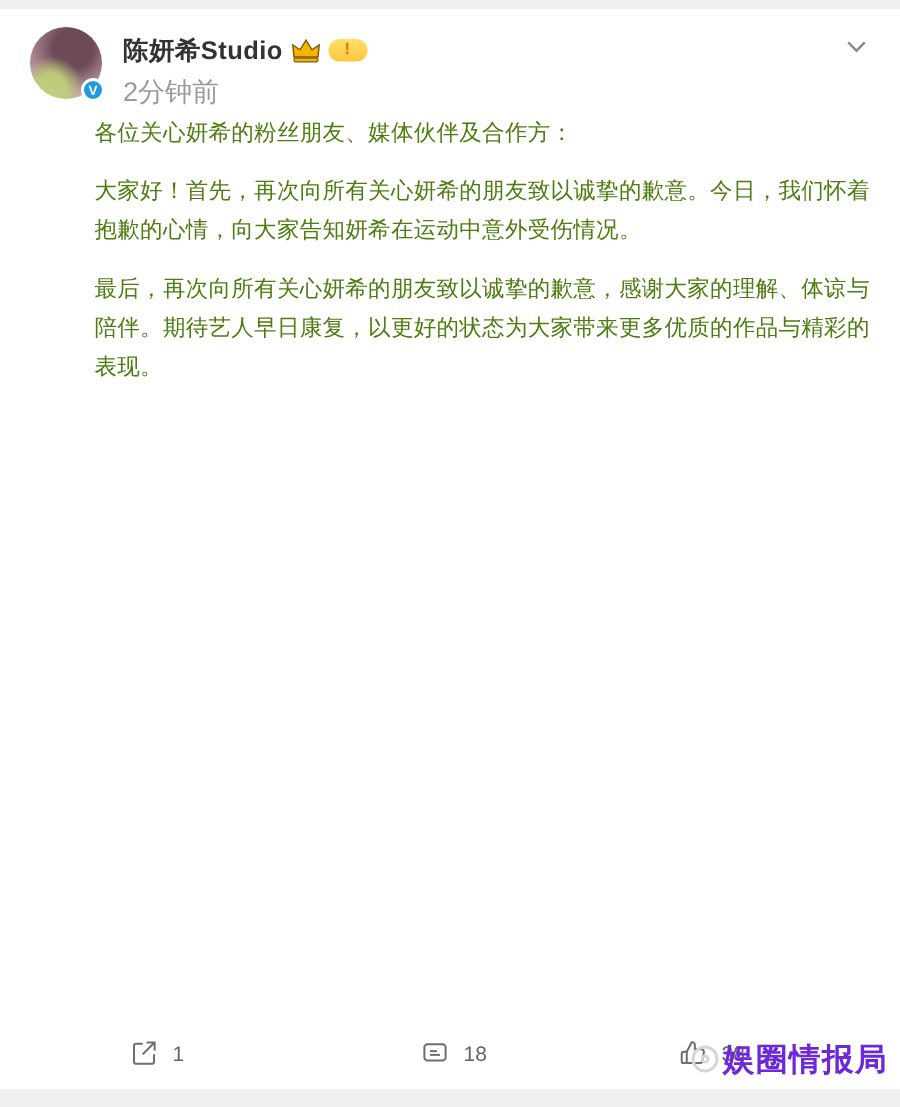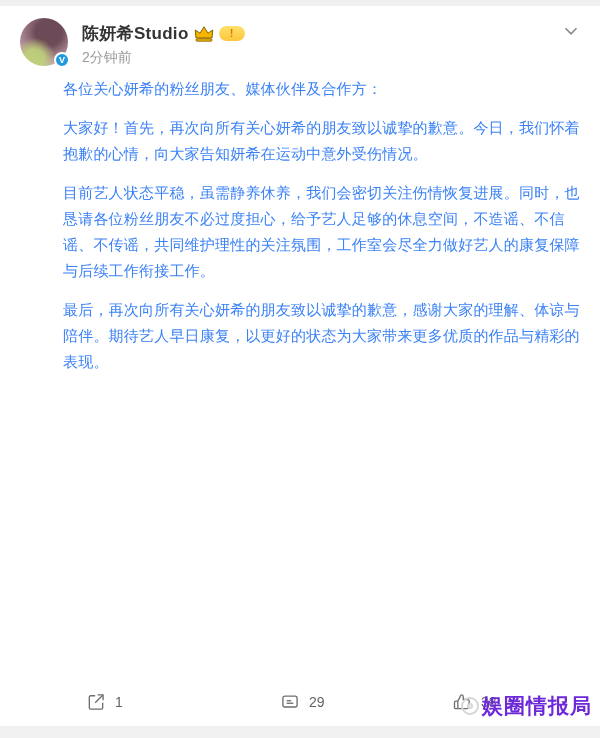--- a/index.html
+++ b/index.html
@@ -36,27 +36,27 @@
   }
   .name-row { margin-left:62px; display:flex; align-items:center; gap:5px; padding-top:2px; }
   .username { font-size:17px; font-weight:bold; color:#333; letter-spacing:.3px; }
   .crown { width:20px; height:16px; display:inline-block; }
   .vip-pill {
     display:inline-flex; align-items:center; justify-content:center;
     min-width:26px; height:15px; border-radius:8px;
     background:linear-gradient(180deg,#ffe06a,#fdc73c);
     color:#e07800; font-size:11px; font-weight:bold; line-height:1;
   }
-  .timestamp { margin-left:62px; margin-top:4px; font-size:14px; color:#9a9a9a; }
+  .timestamp { margin-left:62px; margin-top:4px; font-size:18px; color:#9a9a9a; }
   .collapse-chevron { position:absolute; right:18px; top:14px; width:22px; height:22px; color:#8a8a8a; cursor:pointer; }
   
   .post-body {
     flex:1; overflow:hidden;
     padding:8px 15px 0 63px;
-    font-size:15px; line-height:26px; color:#3b82f6;
+    font-size:15px; line-height:26px; color:#4d7c0f;
     letter-spacing:.2px;
   }
   .post-body p { margin-bottom:13px; }
   
   .toolbar { flex:none; height:42px; position:relative; }
   .tb-group { position:absolute; top:8px; display:flex; align-items:center; gap:9px; color:#636363; font-size:14px; cursor:pointer; }
   .tb-repost { left:86px; }
   .tb-comment { left:280px; }
   .tb-like { left:452px; }
   .tb-icon { width:20px; height:20px; stroke:#6e6e6e; fill:none; stroke-width:1.6; }
@@ -90,41 +90,40 @@
     </div>
     <div class="timestamp">2分钟前</div>
     <svg class="collapse-chevron" viewBox="0 0 24 24" fill="none" stroke="currentColor" stroke-width="1.8">
       <polyline points="6 9 12 15 18 9"></polyline>
     </svg>
   </div>
 
   <div class="post-body">
     <p>各位关心妍希的粉丝朋友、媒体伙伴及合作方：</p>
     <p>大家好！首先，再次向所有关心妍希的朋友致以诚挚的歉意。今日，我们怀着抱歉的心情，向大家告知妍希在运动中意外受伤情况。</p>
-    <p>目前艺人状态平稳，虽需静养休养，我们会密切关注伤情恢复进展。同时，也恳请各位粉丝朋友不必过度担心，给予艺人足够的休息空间，不造谣、不信谣、不传谣，共同维护理性的关注氛围，工作室会尽全力做好艺人的康复保障与后续工作衔接工作。</p>
     <p>最后，再次向所有关心妍希的朋友致以诚挚的歉意，感谢大家的理解、体谅与陪伴。期待艺人早日康复，以更好的状态为大家带来更多优质的作品与精彩的表现。</p>
 
   </div>
 
   <div class="toolbar">
     <div class="tb-group tb-repost">
       <svg class="tb-icon" viewBox="0 0 24 24">
         <path d="M20 13v6a1.5 1.5 0 0 1-1.5 1.5h-13A1.5 1.5 0 0 1 4 19V6a1.5 1.5 0 0 1 1.5-1.5H11"></path>
         <path d="M14 3.5h6.5V10"></path>
         <path d="M11 13 L20 4"></path>
       </svg>
       <span>1</span>
     </div>
     <div class="tb-group tb-comment">
       <svg class="tb-icon" viewBox="0 0 24 24">
         <rect x="3.5" y="5" width="17" height="13" rx="2.5"></rect>
         <path d="M8 10.5h5.5"></path>
         <path d="M8 13.5h8"></path>
       </svg>
-      <span>29</span>
+      <span>18</span>
     </div>
     <div class="tb-group tb-like">
       <svg class="tb-icon" viewBox="0 0 24 24">
         <path d="M7 11v9"></path>
         <path d="M7 11l3.8-7.4a2 2 0 0 1 2.7 1.9V9h5.2a2 2 0 0 1 2 2.3l-1.1 6.8a2 2 0 0 1-2 1.9H7"></path>
         <path d="M7 20H4.5A1.5 1.5 0 0 1 3 18.5v-6A1.5 1.5 0 0 1 4.5 11H7"></path>
       </svg>
       <span>38</span>
     </div>
     <div class="watermark">

